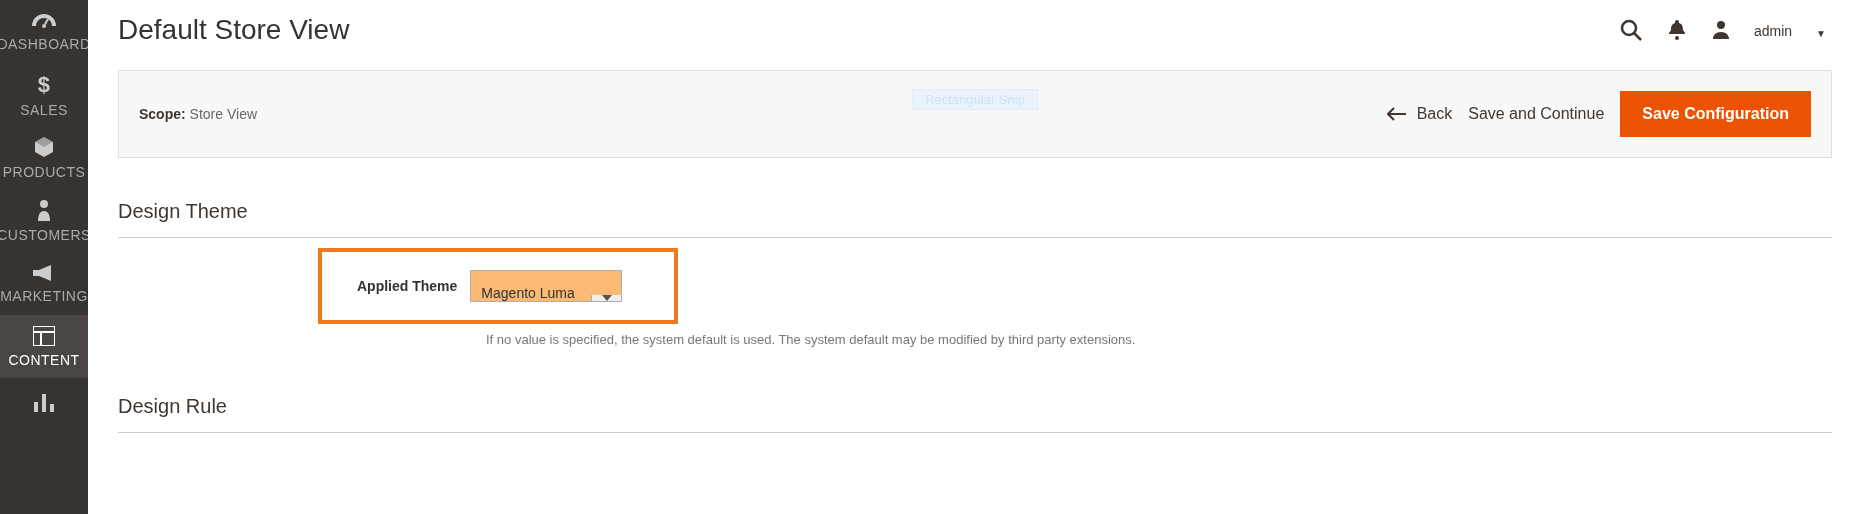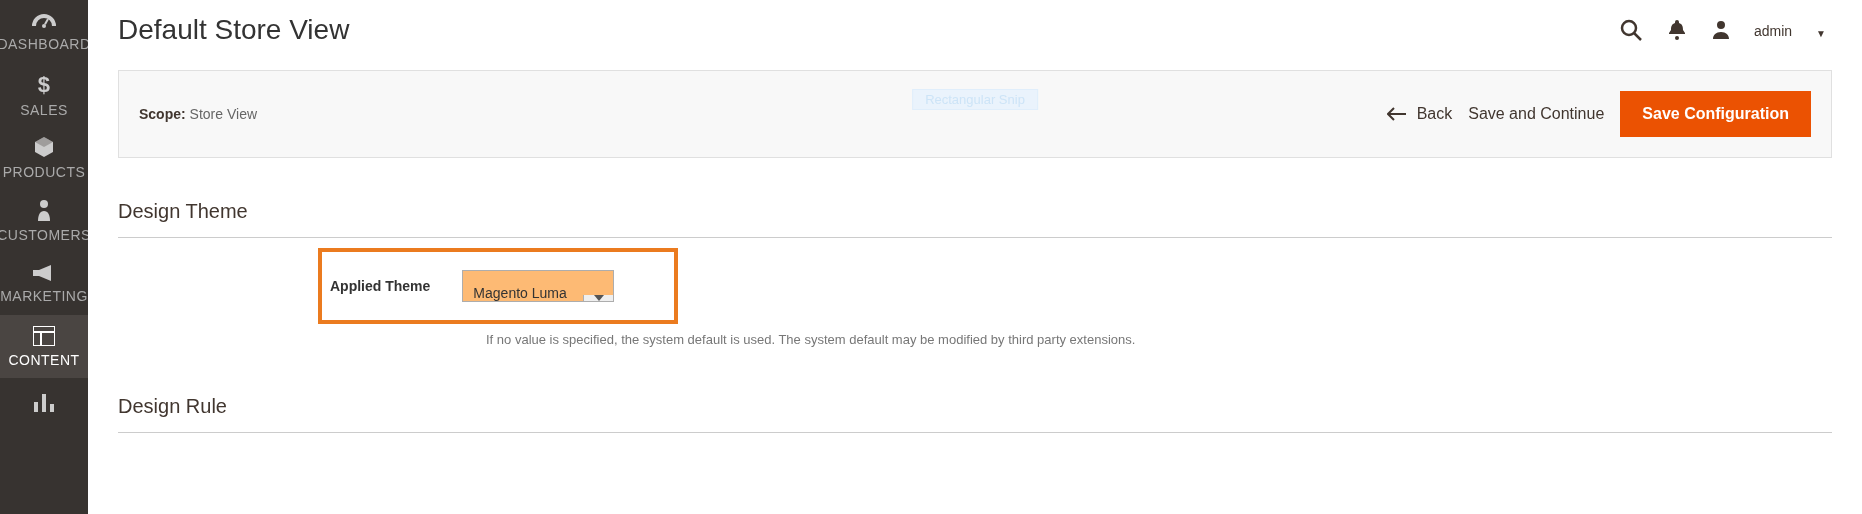--- a/index.html
+++ b/index.html
@@ -96,27 +96,27 @@
       font-size: 20px;
       color: #41362f;
       font-weight: 400;
       margin-top: 42px;
       padding-bottom: 14px;
       border-bottom: 1px solid #ccc;
     }
     
     .form-wrap-box {
       border: 4px solid #eb7b1f;
-      padding: 18px 18px 18px 8px;
+      padding: 18px 18px 18px 35px;
       margin-top: 10px;
       margin-left: 200px;
       width: 360px;
       display: flex;
       align-items: center;
-      gap: 32px;
+      gap: 13px;
     }
     .form-label { font-size: 14px; font-weight:700; color:#333;}
     .select-box {
       display: flex;
       border: 1px solid #adadad;
       background: #fdba74;
       height: 32px;
       align-items: flex-end;
     }
     .select-value {

